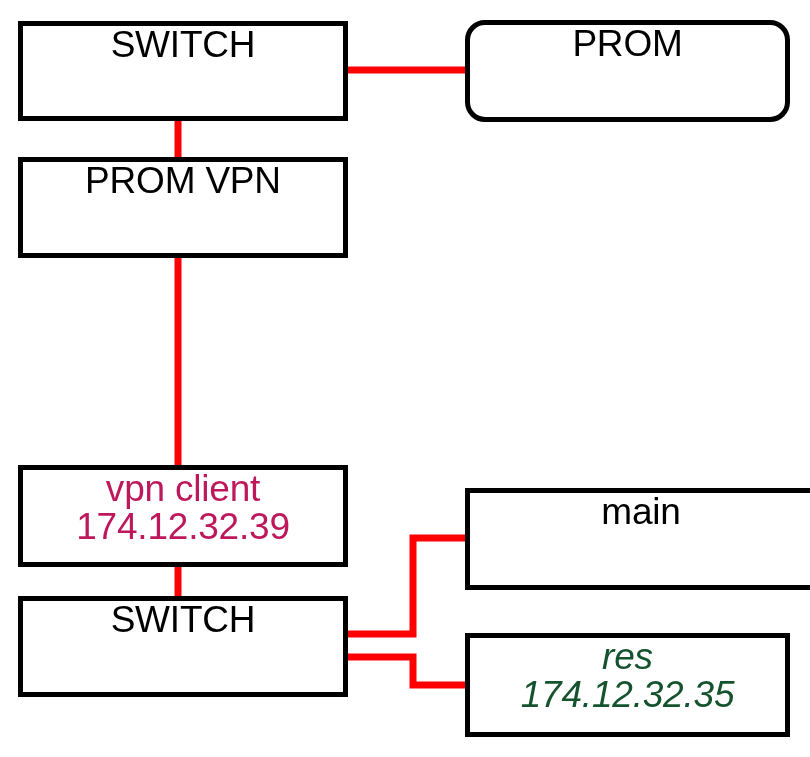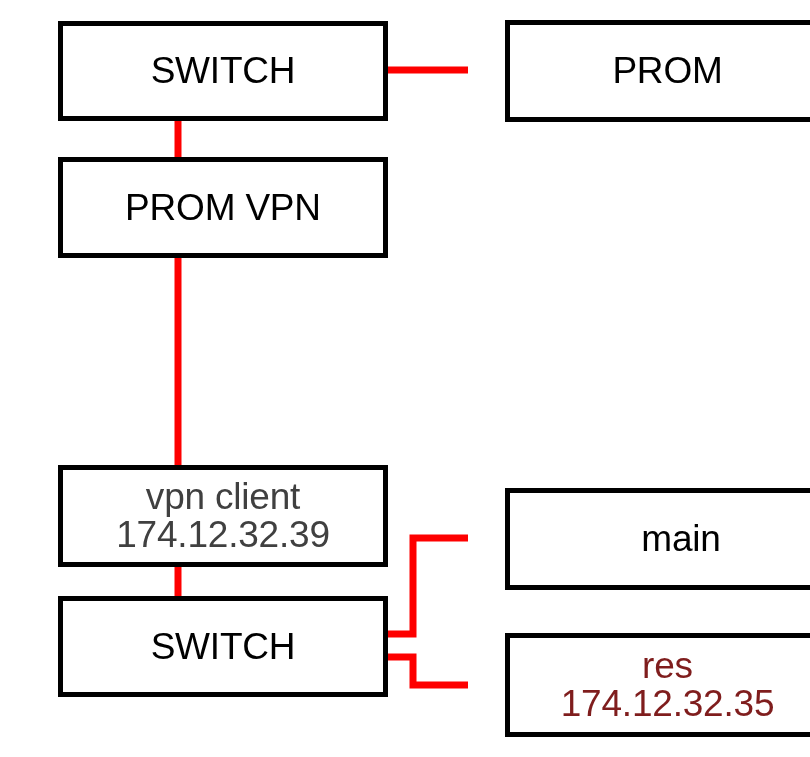--- a/index.html
+++ b/index.html
@@ -30,25 +30,24 @@
   
   .node-box {
     position: absolute;
     z-index: 2;
     box-sizing: border-box;
     background: #ffffff;
     border: 5px solid #000000;
     display: flex;
     flex-direction: column;
     align-items: center;
-    justify-content: center;
+    justify-content: flex-start;
     line-height: 1.02;
     color: #000000;
     font-family: "Liberation Sans", sans-serif;
-    margin-left: 40px;
   }
   .node-label {
     display: block;
     text-align: center;
     font-size: 37px;
     font-weight: 400;
     white-space: nowrap;
     letter-spacing: -0.2px;
   }
   .node-sublabel {
@@ -76,35 +75,35 @@
         <polyline points="178,563 178,600" fill="none" stroke="#fe0000" stroke-width="7" stroke-linecap="butt" stroke-linejoin="miter"></polyline>
         <polyline points="345,634 413,634 413,538 468,538" fill="none" stroke="#fe0000" stroke-width="7" stroke-linecap="butt" stroke-linejoin="miter"></polyline>
         <polyline points="345,657 413,657 413,685 468,685" fill="none" stroke="#fe0000" stroke-width="7" stroke-linecap="butt" stroke-linejoin="miter"></polyline>
       </g>
   </svg>
 
   <div id="node-layer">
       <div class="node-box" style="left: 18px; top: 21px; width: 330px; height: 100px; border-width: 5px; border-color: rgb(0, 0, 0); background: rgb(255, 255, 255); color: rgb(0, 0, 0);">
         <span class="node-label">SWITCH</span>
       </div>
-      <div class="node-box" style="left: 465px; top: 20px; width: 325px; height: 102px; border-width: 5px; border-color: rgb(0, 0, 0); background: rgb(255, 255, 255); color: rgb(0, 0, 0);">
+      <div class="node-box" style="left: 465px; top: 20px; width: 325px; height: 102px; border-width: 5px; border-color: rgb(0, 0, 0); background: rgb(255, 255, 255); color: rgb(0, 0, 0); border-radius: 20px;">
         <span class="node-label">PROM</span>
       </div>
       <div class="node-box" style="left: 18px; top: 157px; width: 330px; height: 101px; border-width: 5px; border-color: rgb(0, 0, 0); background: rgb(255, 255, 255); color: rgb(0, 0, 0);">
         <span class="node-label">PROM VPN</span>
       </div>
-      <div class="node-box" style="left: 18px; top: 465px; width: 330px; height: 102px; border-width: 5px; border-color: rgb(0, 0, 0); background: rgb(255, 255, 255); color: #404040;">
+      <div class="node-box" style="left: 18px; top: 465px; width: 330px; height: 102px; border-width: 5px; border-color: rgb(0, 0, 0); background: rgb(255, 255, 255); color: #be185d;">
         <span class="node-label">vpn client</span>
         <span class="node-sublabel">174.12.32.39</span>
       </div>
       <div class="node-box" style="left: 18px; top: 596px; width: 330px; height: 101px; border-width: 5px; border-color: rgb(0, 0, 0); background: rgb(255, 255, 255); color: rgb(0, 0, 0);">
         <span class="node-label">SWITCH</span>
       </div>
       <div class="node-box" style="left: 465px; top: 488px; width: 352px; height: 102px; border-width: 5px; border-color: rgb(0, 0, 0); background: rgb(255, 255, 255); color: rgb(0, 0, 0);">
         <span class="node-label">main</span>
       </div>
-      <div class="node-box" style="left: 465px; top: 633px; width: 325px; height: 104px; border-width: 5px; border-color: rgb(0, 0, 0); background: rgb(255, 255, 255); color: #7f1d1d;">
+      <div class="node-box" style="left: 465px; top: 633px; width: 325px; height: 104px; border-width: 5px; border-color: rgb(0, 0, 0); background: rgb(255, 255, 255); color: #14532d; font-style: italic;">
         <span class="node-label">res</span>
         <span class="node-sublabel">174.12.32.35</span>
       </div>
     </div>
 
 </div>
 
 </body></html>

